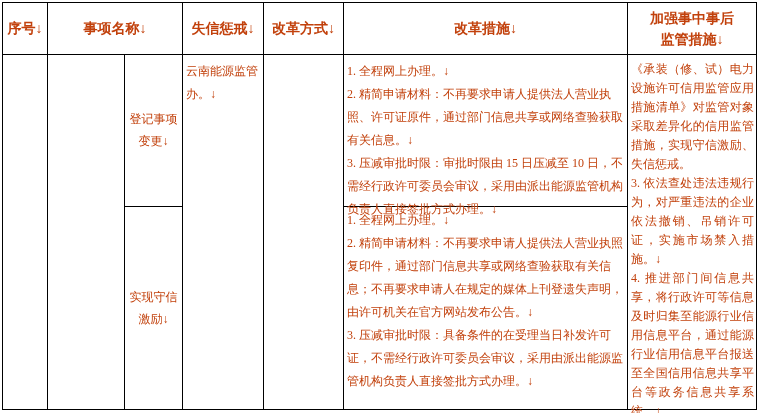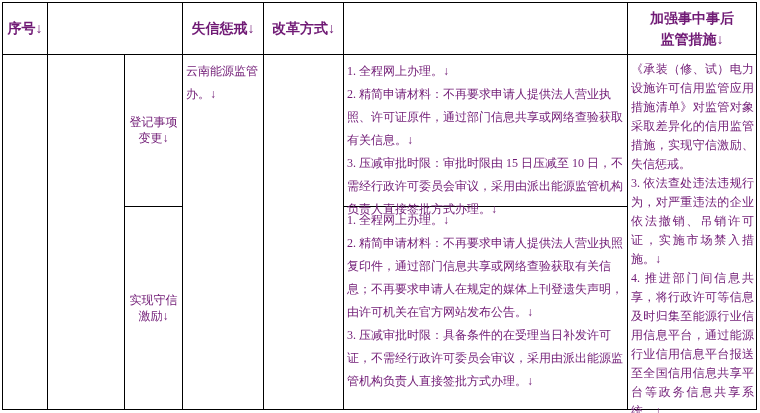--- a/index.html
+++ b/index.html
@@ -1,33 +1,33 @@
 <!DOCTYPE html>
 <html><head>
 <meta charset="utf-8">
 <style>
   html,body { margin:0; padding:0; background:#fff; }
   .page {
     position:relative; width:760px; height:413px; background:#ffffff;
     font-family:"Liberation Serif","DejaVu Serif","DejaVu Sans",serif;
-    color:#701a75; overflow:hidden;
+    color:#c2410c; overflow:hidden;
   }
   .vline, .hline { position:absolute; background:#000; }
   .vline { width:1px; }
   .hline { height:1px; }
   .cell { position:absolute; box-sizing:border-box; }
   .hdr {
     display:flex; align-items:center; justify-content:center;
     font-weight:bold; font-size:14px; line-height:21px;
     text-align:center; white-space:pre-line;
   }
   .txt { font-size:12px; line-height:23px; white-space:pre-line; }
   .sup { font-size:12px; line-height:19px; white-space:pre-line; text-align:justify; }
   .vcenter { display:flex; align-items:center; justify-content:center; }
-  .namebox { width:50px; font-size:12px; line-height:16px; text-align:center; }
+  .namebox { width:50px; font-size:12px; line-height:22px; text-align:center; }
 </style>
 </head>
 <body>
 
 <div class="page">
 
   <div class="hline" style="left:2px;top:2px;width:755px;"></div>
   <div class="hline" style="left:2px;top:54px;width:755px;"></div>
   <div class="hline" style="left:2px;top:409px;width:755px;"></div>
   <div class="hline" style="left:124px;top:206px;width:59px;"></div>
@@ -36,22 +36,24 @@
   <div class="vline" style="left:2px;top:2px;height:408px;"></div>
   <div class="vline" style="left:47px;top:2px;height:408px;"></div>
   <div class="vline" style="left:124px;top:54px;height:356px;"></div>
   <div class="vline" style="left:182px;top:2px;height:408px;"></div>
   <div class="vline" style="left:263px;top:2px;height:408px;"></div>
   <div class="vline" style="left:343px;top:2px;height:408px;"></div>
   <div class="vline" style="left:627px;top:2px;height:408px;"></div>
   <div class="vline" style="left:756px;top:2px;height:408px;"></div>
 
   <div class="cell hdr" style="left:3px;top:3px;width:44px;height:51px;">序号↓</div>
+  <div class="cell hdr" style="left:48px;top:3px;width:134px;height:51px;">事项名称↓</div>
   <div class="cell hdr" style="left:183px;top:3px;width:80px;height:51px;">失信惩戒↓</div>
   <div class="cell hdr" style="left:264px;top:3px;width:79px;height:51px;">改革方式↓</div>
+  <div class="cell hdr" style="left:344px;top:3px;width:283px;height:51px;">改革措施↓</div>
   <div class="cell hdr" style="left:628px;top:3px;width:128px;height:51px;">加强事中事后
 监管措施↓</div>
 
   <div class="cell txt" style="left:3px;top:55px;width:44px;height:354px;"></div>
   <div class="cell txt" style="left:48px;top:55px;width:76px;height:354px;"></div>
   <div class="cell txt" style="left:264px;top:55px;width:79px;height:354px;"></div>
 
   <div class="cell vcenter" style="left:125px;top:55px;width:57px;height:150px;">
     <div class="namebox">登记事项变更↓</div>
   </div>

